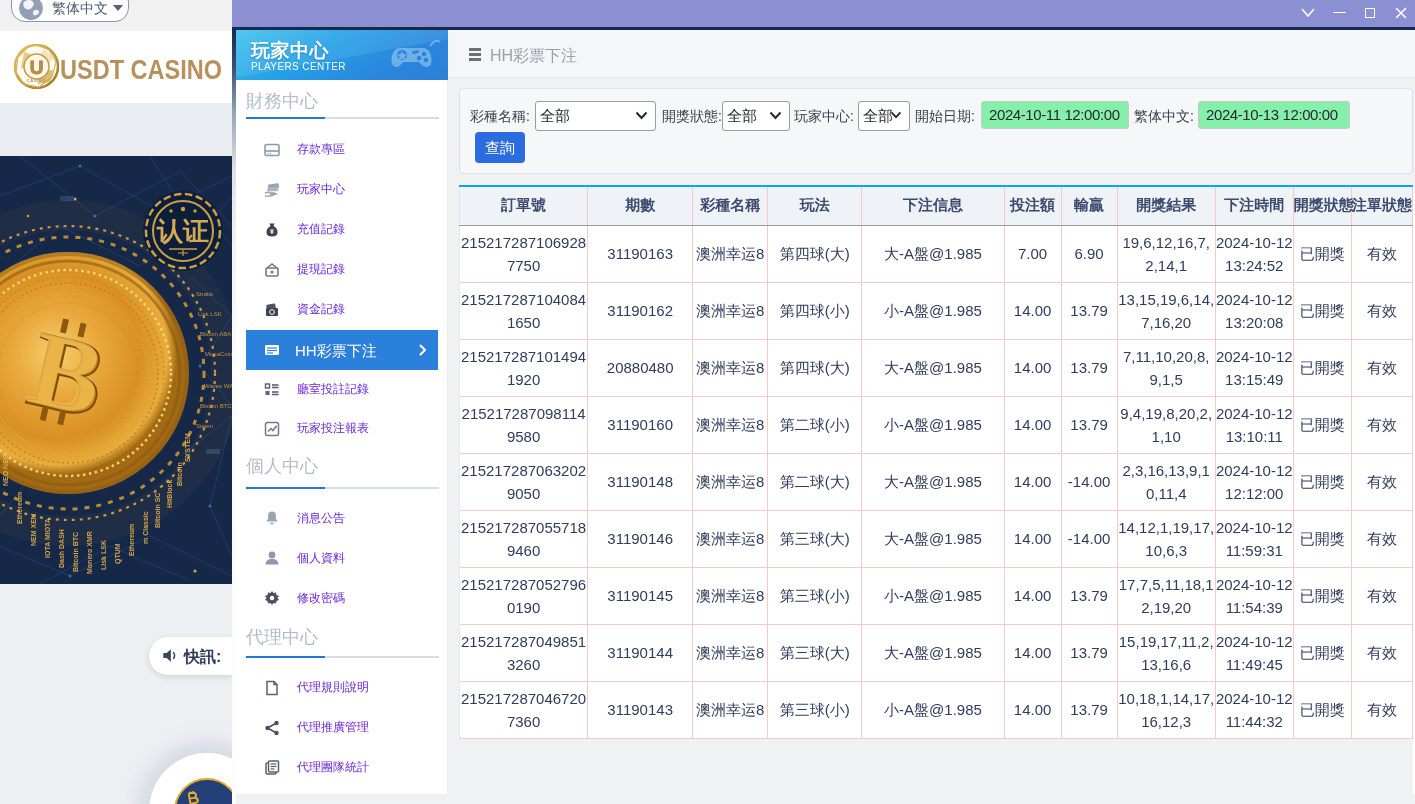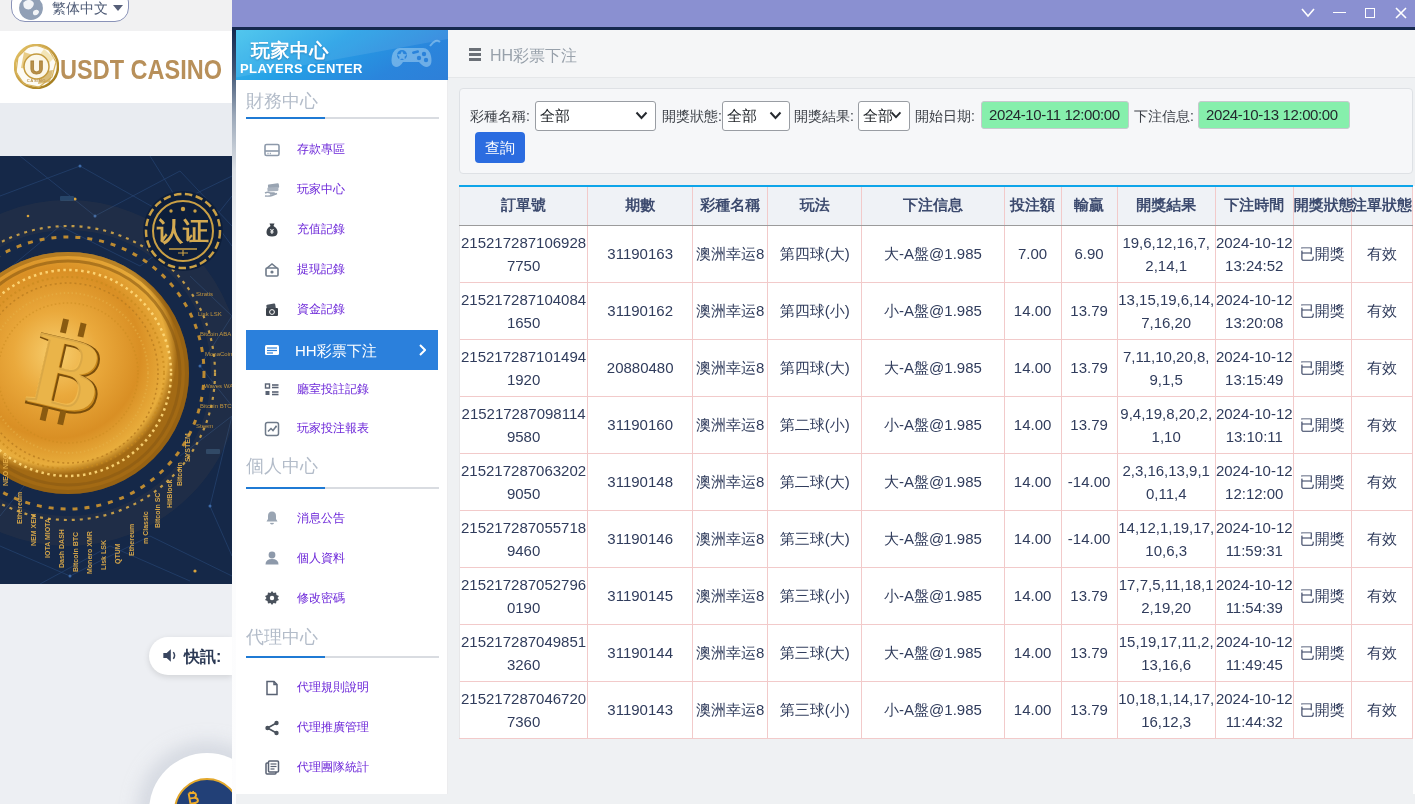--- a/index.html
+++ b/index.html
@@ -21,21 +21,21 @@
 #bluecircle{left:174px;top:778px;width:66px;height:66px;border-radius:50%;background:#224077;border:2px solid #e3a82c}
 
 #titlebar{left:232px;top:0;width:1183px;height:27px;background:#8a90d1}
 #darkline{left:232px;top:27px;width:1183px;height:3px;background:#16294e}
 #wincontent{left:232px;top:30px;width:1183px;height:774px;background:#eff1f3}
 #leftborder{left:232px;top:30px;width:4px;height:774px;background:linear-gradient(180deg,#142a50 0%,#3d5272 5%,#9aa7b8 11%,#dde1e6 18%,#f2f3f5 28%,#fbfcfc 45%,#fdfdfe 100%)}
 #sidebar{left:236px;top:30px;width:212px;height:764px;background:#fff;border-right:1px solid #ececee}
 #sideheader{left:236px;top:30px;width:212px;height:50px;background:linear-gradient(150deg,#41c2ed 0%,#24a0e6 40%,#2a85dc 75%,#2e7fd8 100%);overflow:hidden}
 #sh-swoosh{left:0;top:0;width:212px;height:50px;background:rgba(255,255,255,.09);clip-path:polygon(0 0,212px 0,212px 18%,0 95%)}
 #sh-title{left:15px;top:8px;font-size:19px;font-weight:bold;color:#fff;letter-spacing:0.5px;text-shadow:0 1px 2px rgba(0,60,120,.35)}
-#sh-sub{left:4px;top:31px;font-size:13px;font-weight:bold;color:#fff;letter-spacing:0.4px}
+#sh-sub{left:15px;top:31px;font-size:10px;font-weight:normal;color:#fff;letter-spacing:0.4px}
 .shead{position:absolute;left:246px;font-size:18px;color:#b3bcc9}
 .sline{position:absolute;left:246px;width:193px;height:2px;background:#d9dce1}
 .sline i{position:absolute;left:0;top:0;width:79px;height:2px;background:#1f7ad4;display:block}
 .mitem{position:absolute;left:297px;font-size:12px;color:#6d28d9}
 .micon{position:absolute;left:264px;width:16px;height:16px}
 #active{left:246px;top:330px;width:192px;height:40px;background:#2b80dc}
 #active .t{position:absolute;left:49px;top:11.5px;font-size:15px;color:#fff}
 
 #topbar{left:448px;top:30px;width:967px;height:48px;background:#f5f6f7;border-bottom:1px solid #e5e7e9}
 #hamb{left:469px;top:48px;width:12px;height:13px}
@@ -371,27 +371,27 @@
   <div class="abs" id="fpanel"></div>
   <div class="abs" id="filters">
     <div class="flabel" style="left:470px">彩種名稱:</div>
     <div class="fsel" style="left:535px;width:121px">全部<svg width="13" height="9" viewBox="0 0 13 9">
           <path d="M1.5 1.5 L6.5 7 L11.5 1.5" stroke="#25292e" stroke-width="2" fill="none"></path>
         </svg></div>
     <div class="flabel" style="left:662px">開獎狀態:</div>
     <div class="fsel" style="left:722px;width:68px">全部<svg width="13" height="9" viewBox="0 0 13 9">
           <path d="M1.5 1.5 L6.5 7 L11.5 1.5" stroke="#25292e" stroke-width="2" fill="none"></path>
         </svg></div>
-    <div class="flabel" style="left:794px">開獎結果:</div>
+    <div class="flabel" style="left:794px">玩家中心:</div>
     <div class="fsel" style="left:858px;width:52px">全部<svg width="12" height="8" viewBox="0 0 13 9">
           <path d="M1.5 1.5 L6.5 7 L11.5 1.5" stroke="#25292e" stroke-width="2" fill="none"></path>
         </svg></div>
     <div class="flabel" style="left:915px">開始日期:</div>
     <div class="finput" style="left:981px;width:148px">2024-10-11 12:00:00</div>
-    <div class="flabel" style="left:1134px">下注信息:</div>
+    <div class="flabel" style="left:1134px">繁体中文:</div>
     <div class="finput" style="left:1198px;width:152px">2024-10-13 12:00:00</div>
   </div>
   <div class="abs" id="qbtn">查詢</div>
   <div class="abs" style="left:1413px;top:186px;width:2px;height:608px;background:#fff"></div>
   <div class="abs" id="tbl">
   <table>
     <colgroup>
           <col style="width:128px">
           <col style="width:105px">
           <col style="width:75px">

